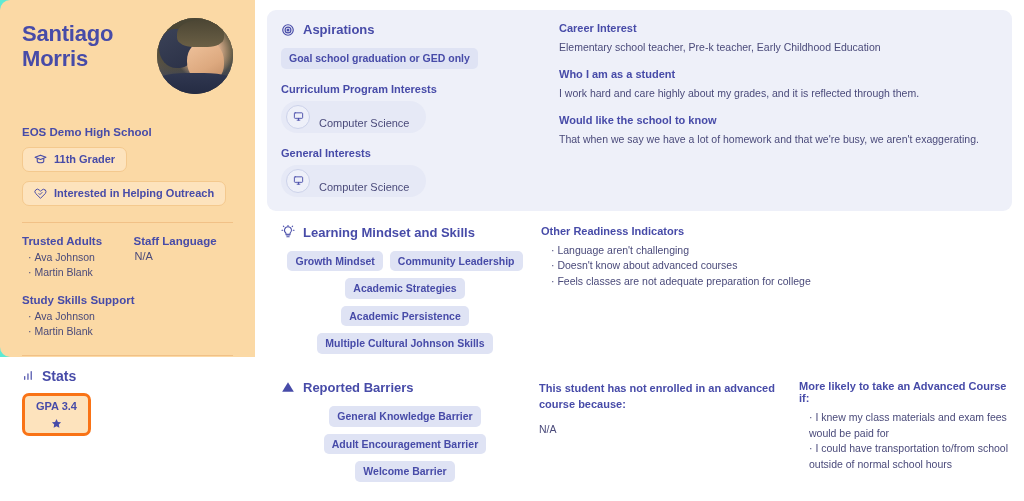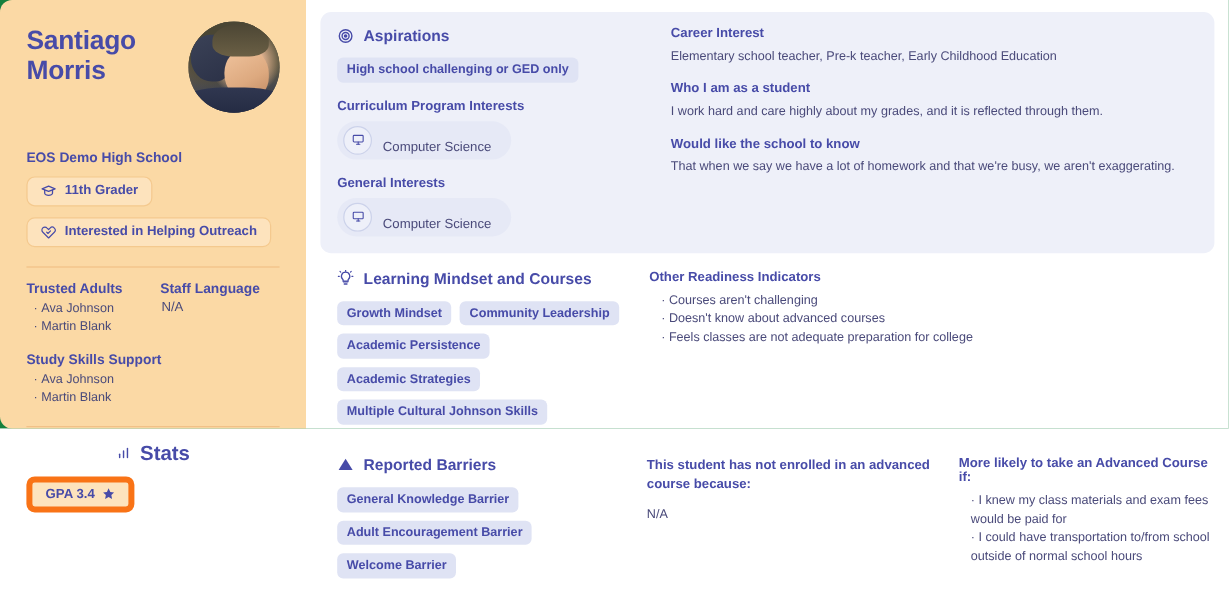--- a/index.html
+++ b/index.html
@@ -13,21 +13,21 @@
     font-family: "Liberation Sans", sans-serif;
     color: #3d3d8f;
     overflow: hidden;
   }
   .report {
     position: relative;
     width: 1024px;
     height: 357px;
     display: flex;
     box-sizing: border-box;
-    background: #15803d;
+    background: #5eead4;
   }
 
   
   .sidebar {
     width: 255px;
     flex: 0 0 255px;
     background: #fbd9a5;
     border-radius: 10px 0 0 10px;
     box-sizing: border-box;
     padding: 18px 22px 14px 22px;
@@ -153,37 +153,37 @@
   .na-text {
     font-size: 11px;
     color: #4a4a7a;
     padding-left: 1px;
   }
   .block-gap { margin-top: 14px; }
   .stats-head {
     display: flex;
     align-items: center;
     gap: 7px;
-    font-size: 17px;
+    font-size: 14px;
     font-weight: bold;
     color: #474ba8;
     margin-bottom: 9px;
-    justify-content: center;
   }
   .gpa-pill {
     display: inline-flex;
     align-items: center;
     gap: 6px;
     background: #fde3bd;
-    border: 5px solid #f97316;
+    border: 3px solid #f97316;
     border-radius: 7px;
     padding: 4px 11px;
     font-size: 11px;
     font-weight: bold;
     color: #474ba8;
+    flex-direction: column;
   }
 
   
   .main {
     flex: 1;
     box-sizing: border-box;
     padding: 10px 12px 0 12px;
     display: flex;
     flex-direction: column;
     background: #ffffff;
@@ -245,21 +245,21 @@
   .chip-ico {
     width: 22px;
     height: 22px;
     border-radius: 50%;
     background: #eef0f9;
     border: 1px solid #ccd2ea;
     display: flex;
     align-items: center;
     justify-content: center;
   }
-  .tag-row { margin-bottom: 7px; display: flex; flex-wrap: wrap; gap: 7px; }
+  .tag-row { margin-bottom: 7px; display: flex; flex-wrap: wrap; gap: 7px; justify-content: center; }
   .tag-row:last-child { margin-bottom: 0; }
 
   .row-section {
     display: flex;
     gap: 10px;
     padding: 14px 2px 12px 2px;
   }
   .divider-cool {
     height: 1px;
     background: #e9ebf3;
@@ -380,21 +380,21 @@
           <span class="icon">
             <svg width="14" height="14" viewBox="0 0 24 24" fill="none" stroke="#474ba8" stroke-width="2">
               <circle cx="12" cy="12" r="9"></circle>
                 <circle cx="12" cy="12" r="5"></circle>
                 <circle cx="12" cy="12" r="1.6" fill="#474ba8"></circle>
             </svg>
           </span>
           <span>Aspirations</span>
         </div>
 
-        <span class="tag">High school challenging or GED only</span>
+        <span class="tag">Goal school graduation or GED only</span>
 
         <div class="field-label spaced">Curriculum Program Interests</div>
         <span class="chip">
           <span class="chip-ico">
             <svg width="11" height="11" viewBox="0 0 24 24" fill="none" stroke="#474ba8" stroke-width="2" stroke-linecap="round">
               <rect x="3" y="4" width="18" height="12" rx="1.6"></rect>
                 <line x1="9" y1="20" x2="15" y2="20"></line>
                 <line x1="12" y1="16" x2="12" y2="20"></line>
             </svg>
           </span>
@@ -438,38 +438,38 @@
               <path d="M9 17h6"></path>
                 <path d="M10 20h4"></path>
               <path d="M12 3a6 6 0 0 0-3.6 10.8V16h7.2v-2.2A6 6 0 0 0 12 3z"></path>
               <line x1="12" y1="0.5" x2="12" y2="1.8"></line>
                 <line x1="3" y1="9" x2="1.6" y2="9"></line>
                 <line x1="22.4" y1="9" x2="21" y2="9"></line>
               <line x1="5" y1="3" x2="4" y2="2"></line>
                 <line x1="19" y1="3" x2="20" y2="2"></line>
             </svg>
           </span>
-          <span>Learning Mindset and Courses</span>
+          <span>Learning Mindset and Skills</span>
         </div>
         <div class="tag-row">
           <span class="tag">Growth Mindset</span>
           <span class="tag">Community Leadership</span>
         </div>
         <div class="tag-row">
+          <span class="tag">Academic Strategies</span>
           <span class="tag">Academic Persistence</span>
-          <span class="tag">Academic Strategies</span>
         </div>
         <div class="tag-row">
           <span class="tag">Multiple Cultural Johnson Skills</span>
         </div>
       </div>
       <div class="col-c" style="padding-left:2px;">
         <div class="field-label">Other Readiness Indicators</div>
         <ul class="bullets">
-          <li>Courses aren't challenging</li>
+          <li>Language aren't challenging</li>
           <li>Doesn't know about advanced courses</li>
           <li>Feels classes are not adequate preparation for college</li>
         </ul>
       </div>
     </section>
 
     <div class="divider-cool"></div>
 
     <section class="row-section">
       <div class="col-a" style="width:260px;flex:0 0 260px;">

